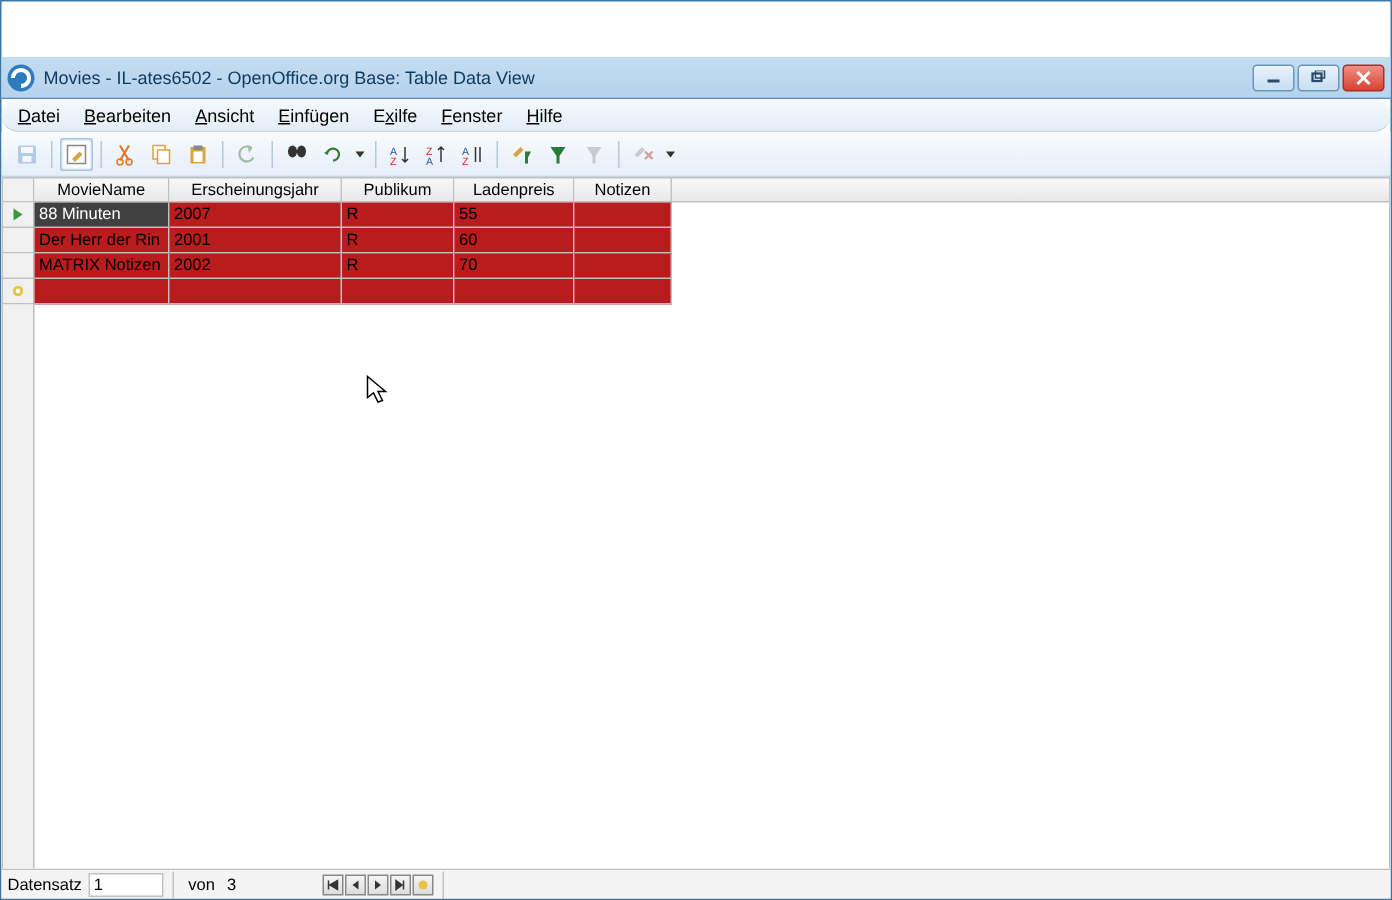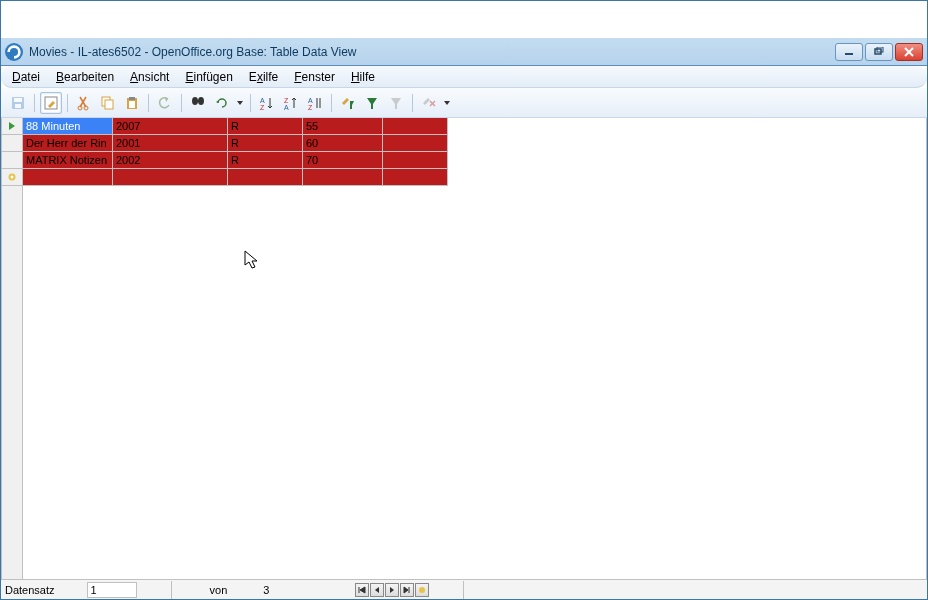--- a/index.html
+++ b/index.html
@@ -21,25 +21,25 @@
 .tb-sep { width: 1px; height: 18px; background: #b8c8da; margin: 0 3px; }
 .tb-drop { width: 10px; display: flex; align-items: center; justify-content: center; }
 .content { flex: 1; display: flex; overflow: hidden; background: #fff; position: relative; }
 .grid { display: flex; flex-direction: column; }
 .grid-header-row, .grid-row { display: flex; height: 17px; }
 .row-header { width: 22px; border: 1px solid #c0c0c0; background: #f0f0f0; display: flex; align-items: center; justify-content: center; }
 .cell { height: 17px; border-right: 1px solid #c0c0c0; border-bottom: 1px solid #c0c0c0; padding: 0 3px; font-size: 11px; display: flex; align-items: center; overflow: hidden; white-space: nowrap; }
 .header-cell { background: linear-gradient(#f8f8f8,#e8e8e8); border-top: 1px solid #c0c0c0; justify-content: center; color: #000; }
 .col0 { width: 90px; } .col1 { width: 115px; } .col2 { width: 75px; } .col3 { width: 80px; } .col4 { width: 65px; }
 .data-cell { background: #b91c1c; color: #000; }
-.selected-cell { background: #3b82f6; color: #fff; }
+.selected-cell { background: #404040; color: #fff; }
 .row-marker { width: 22px; border-left: 1px solid #c0c0c0; border-right: 1px solid #c0c0c0; border-bottom: 1px solid #c0c0c0; background: #f0f0f0; display: flex; align-items: center; justify-content: center; }
 .grid-body-stretch { flex: 1; border-right: 1px solid #c0c0c0; }
 .header-stretch { background: linear-gradient(#f8f8f8,#e8e8e8); border-top: 1px solid #c0c0c0; border-bottom: 1px solid #c0c0c0; border-right: 1px solid #c0c0c0; flex: 1; }
-.statusbar { height: 20px; background: #f4f4f4; border-top: 1px solid #c0c0c0; display: flex; align-items: center; font-size: 11px; gap: 28px; }
+.statusbar { height: 20px; background: #f4f4f4; border-top: 1px solid #c0c0c0; display: flex; align-items: center; font-size: 11px; }
 .sb-label { padding: 0 4px; }
 .sb-input { width: 50px; height: 16px; border: 1px solid #c0c0c0; background: #fff; padding: 0 3px; font-size: 11px; }
 .sb-sep { width: 1px; height: 18px; background: #c0c0c0; margin: 0 6px; }
 .nav-btn { width: 14px; height: 14px; border: 1px solid #888; background: linear-gradient(#f4f4f4,#ddd); display: flex; align-items: center; justify-content: center; cursor: pointer; margin: 0 0px; }
 .nav-btn svg { width: 8px; height: 8px; }
 .nav-group { display: flex; gap: 1px; margin-left: 8px; }
 .cursor-arrow { position: absolute; left: 243px; top: 132px; pointer-events: none; }
 .icon-disabled { opacity: 0.45; }
 </style>
 </head>
@@ -197,20 +197,29 @@
     <div class="tb-drop">
         <svg width="8" height="8">
           <path d="M1 2 L4 6 L7 2 Z" fill="#333"></path>
         </svg>
       </div>
   </div>
 
   <div class="content">
     <div class="grid" style="width:100%;">
 
+      <div class="grid-header-row">
+        <div class="row-header" style="border-top:1px solid #c0c0c0;"></div>
+        <div class="cell header-cell col0">MovieName</div>
+        <div class="cell header-cell col1">Erscheinungsjahr</div>
+        <div class="cell header-cell col2">Publikum</div>
+        <div class="cell header-cell col3">Ladenpreis</div>
+        <div class="cell header-cell col4">Notizen</div>
+        <div class="header-stretch"></div>
+      </div>
 
       <div class="grid-row">
         <div class="row-marker">
             <svg width="8" height="10">
               <path d="M1 1 L7 5 L1 9 Z" fill="#3a9a3a"></path>
             </svg>
           </div>
         <div class="cell data-cell col0 selected-cell">88 Minuten</div>
         <div class="cell data-cell col1">2007</div>
         <div class="cell data-cell col2">R</div>

